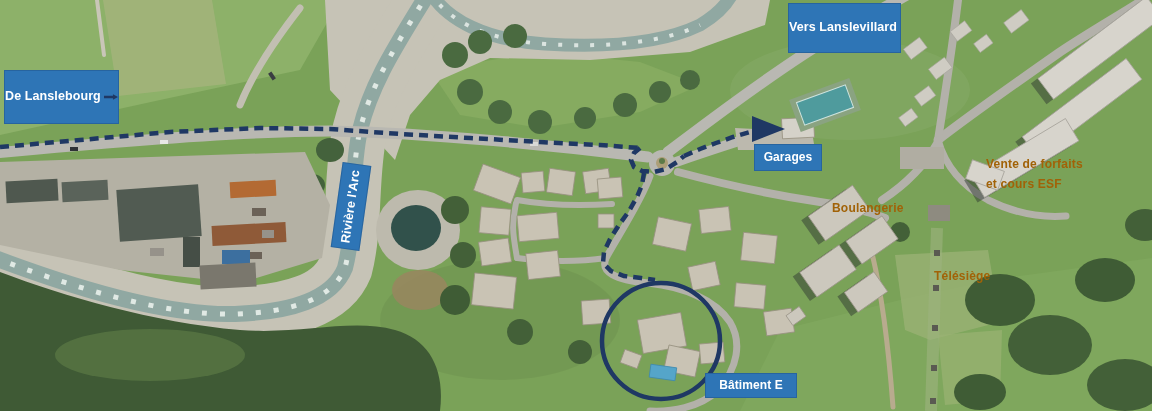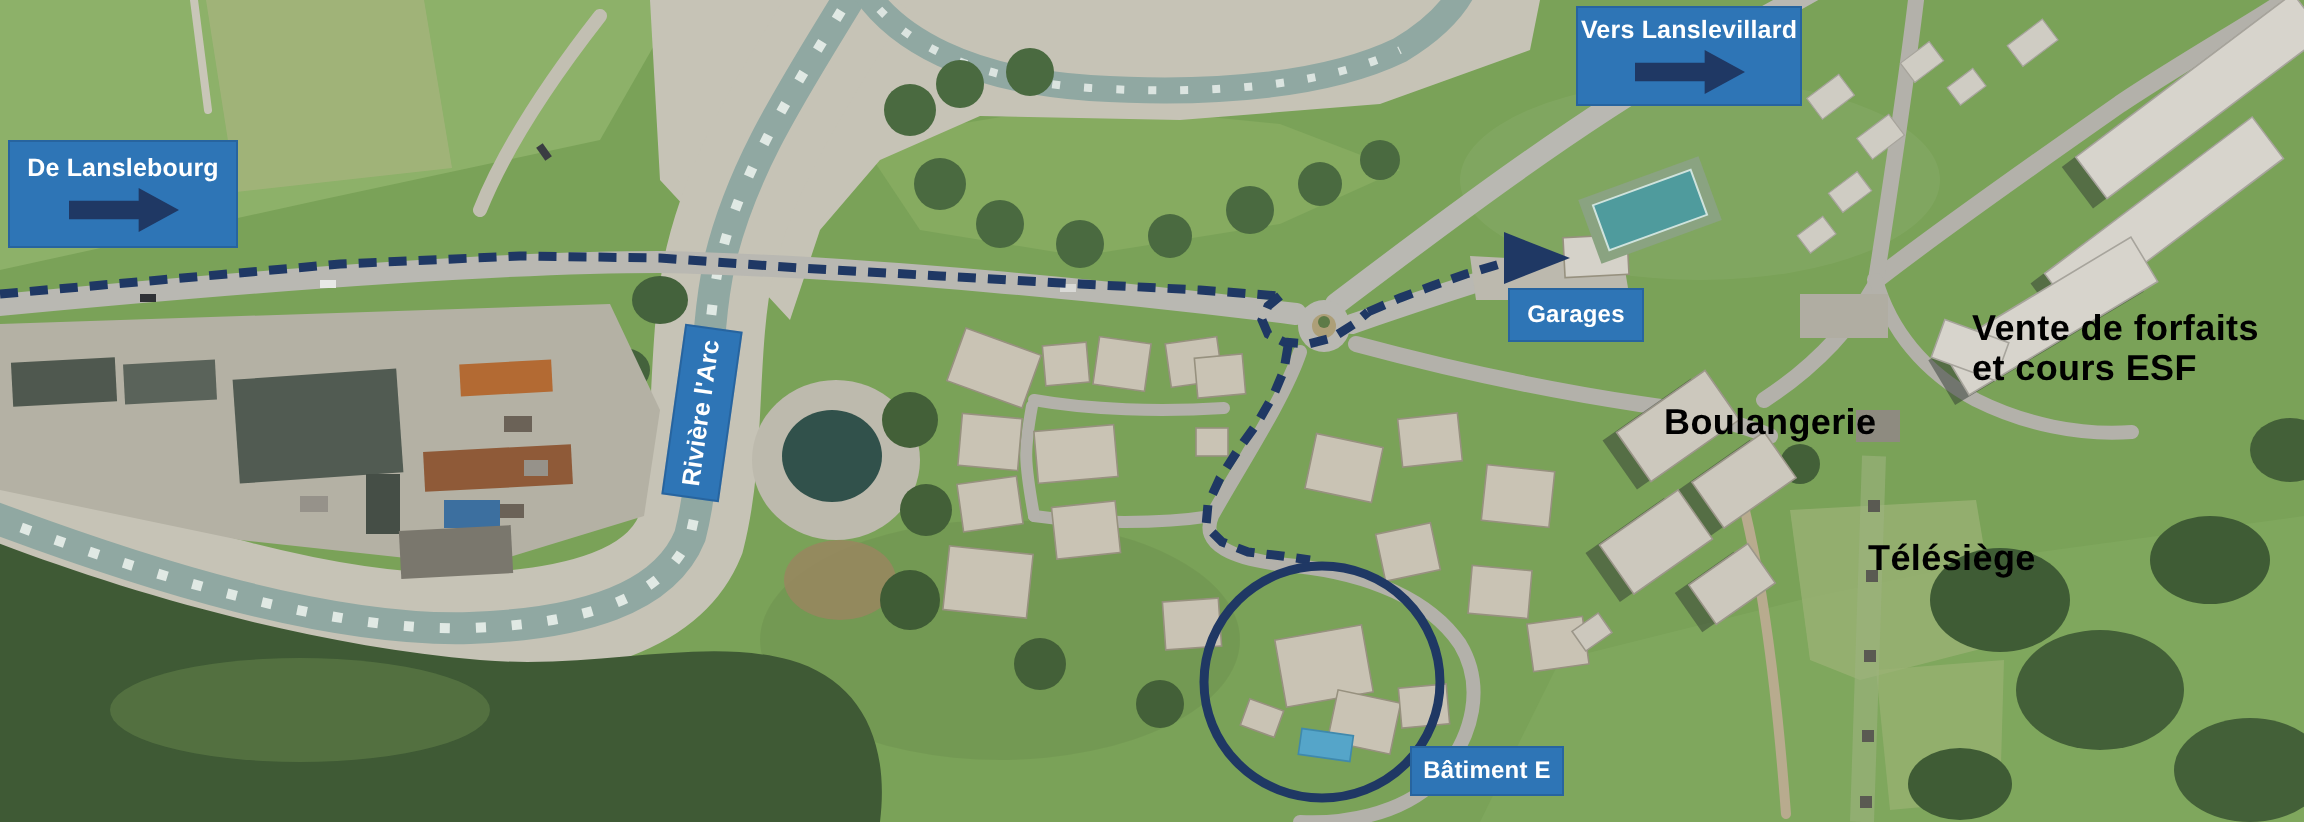--- a/index.html
+++ b/index.html
@@ -4,39 +4,39 @@
 <style>
   html,body{margin:0;padding:0;background:#ffffff;}
   .stage{
     position:relative;width:1152px;height:411px;overflow:hidden;
     font-family:"Liberation Sans","DejaVu Sans",sans-serif;
   }
   .stage svg.layer{position:absolute;left:0;top:0;}
   
   .sign{
     position:absolute;background:#2e75b6;border:1px solid rgba(20,50,90,.25);
-    color:#ffffff;font-weight:bold;display:flex;flex-direction:column;
+    color:#ffffff;font-weight:bold;display:flex;flex-direction:row;
     align-items:center;justify-content:center;text-align:center;
     box-sizing:border-box;white-space:nowrap;
   }
   .sign .txt{font-size:12.5px;letter-spacing:.1px;line-height:1.1;}
   .sign-small{flex-direction:row;}
   .sign-small .txt{font-size:12px;}
   .sign-de{left:4px;top:70px;width:115px;height:54px;gap:3px;}
   .sign-vers{left:788px;top:3px;width:113px;height:50px;gap:3px;}
   .sign-garages{left:754px;top:144px;width:68px;height:27px;}
-  .sign-batiment{left:705px;top:373px;width:77px;height:25px;}
+  .sign-batiment{left:705px;top:373px;width:92px;height:25px;}
   .sign-riviere{
     left:308px;top:192px;width:86px;height:29px;
     transform:rotate(-82deg);transform-origin:center center;
   }
   .sign-riviere .txt{font-size:12.5px;}
   
   .place-label{
-    position:absolute;color:#000000;font-weight:bold;font-size:18px;
+    position:absolute;color:#a16207;font-weight:bold;font-size:12px;
     white-space:nowrap;letter-spacing:.2px;
   }
   .lbl-boulangerie{left:832px;top:201px;}
   .lbl-telesiege{left:934px;top:221px;margin-top:48px;}
   .lbl-vente{left:986px;top:154px;line-height:20px;}
 </style>
 </head>
 <body>
 
 <div class="stage">

